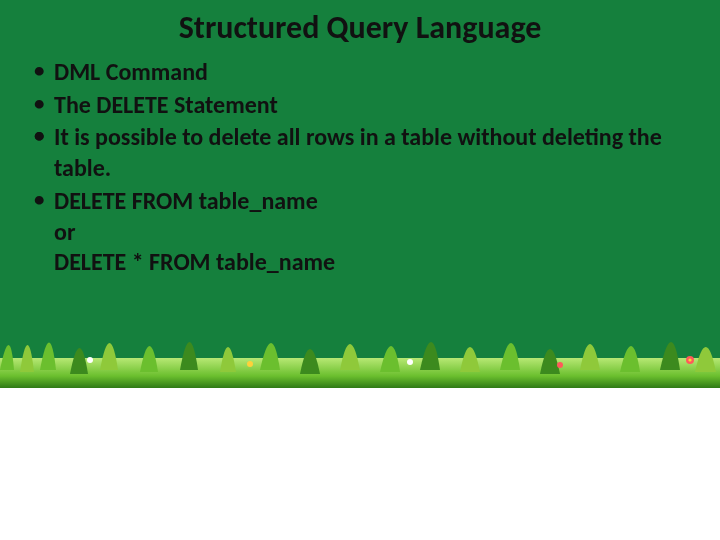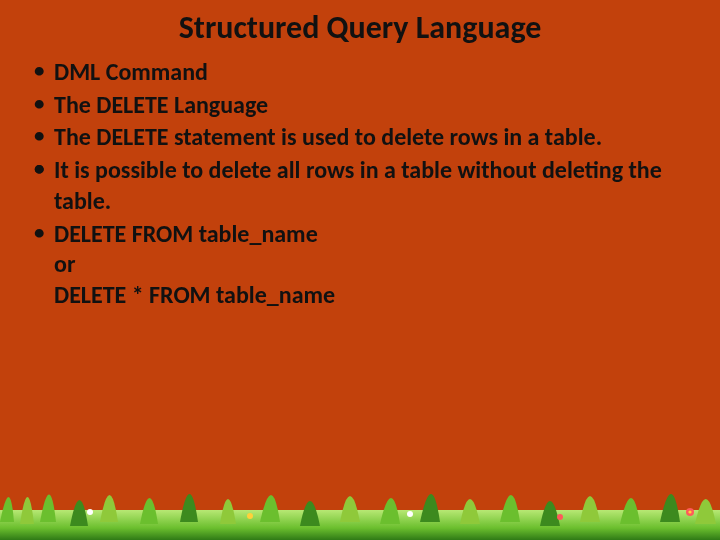--- a/index.html
+++ b/index.html
@@ -1,19 +1,19 @@
 <!DOCTYPE html>
 <html><head>
 <meta charset="utf-8">
 <style>
   * { margin: 0; padding: 0; box-sizing: border-box; }
   html, body { width: 720px; height: 540px; overflow: hidden; font-family: Calibri, Arial, sans-serif; }
   .slide {
-    width: 720px; height: 540px;
-    background: #c2410c;
+    width: 720px; height: 388px;
+    background: #15803d;
     position: relative;
   }
   .title {
     text-align: center;
     font-size: 32px;
     font-weight: 700;
     color: #111;
     padding-top: 8px;
     padding-bottom: 10px;
   }
@@ -57,22 +57,21 @@
   .grass svg { width: 100%; height: 100%; display: block; }
 </style>
 </head>
 <body>
 
 <div class="slide">
   <div class="title">Structured Query Language</div>
   <div class="content">
     <ul>
       <li><span>DML  Command</span></li>
-      <li><span>The DELETE Language</span></li>
-      <li><span>The DELETE statement is used to delete rows in a table.</span></li>
+      <li><span>The DELETE Statement</span></li>
       <li class="li-wrap">
         <div class="highlight-box hb1" style="position:absolute;left:-7px;top:-2px;width:603px;height:54px;z-index:-1"></div>
       </li>
       <li><span>It is possible to delete all rows in a table without deleting the table.</span></li>
       <li><span style="white-space:pre-line">DELETE FROM table_name
 or
 DELETE * FROM table_name</span></li>
     </ul>
   </div>
 

